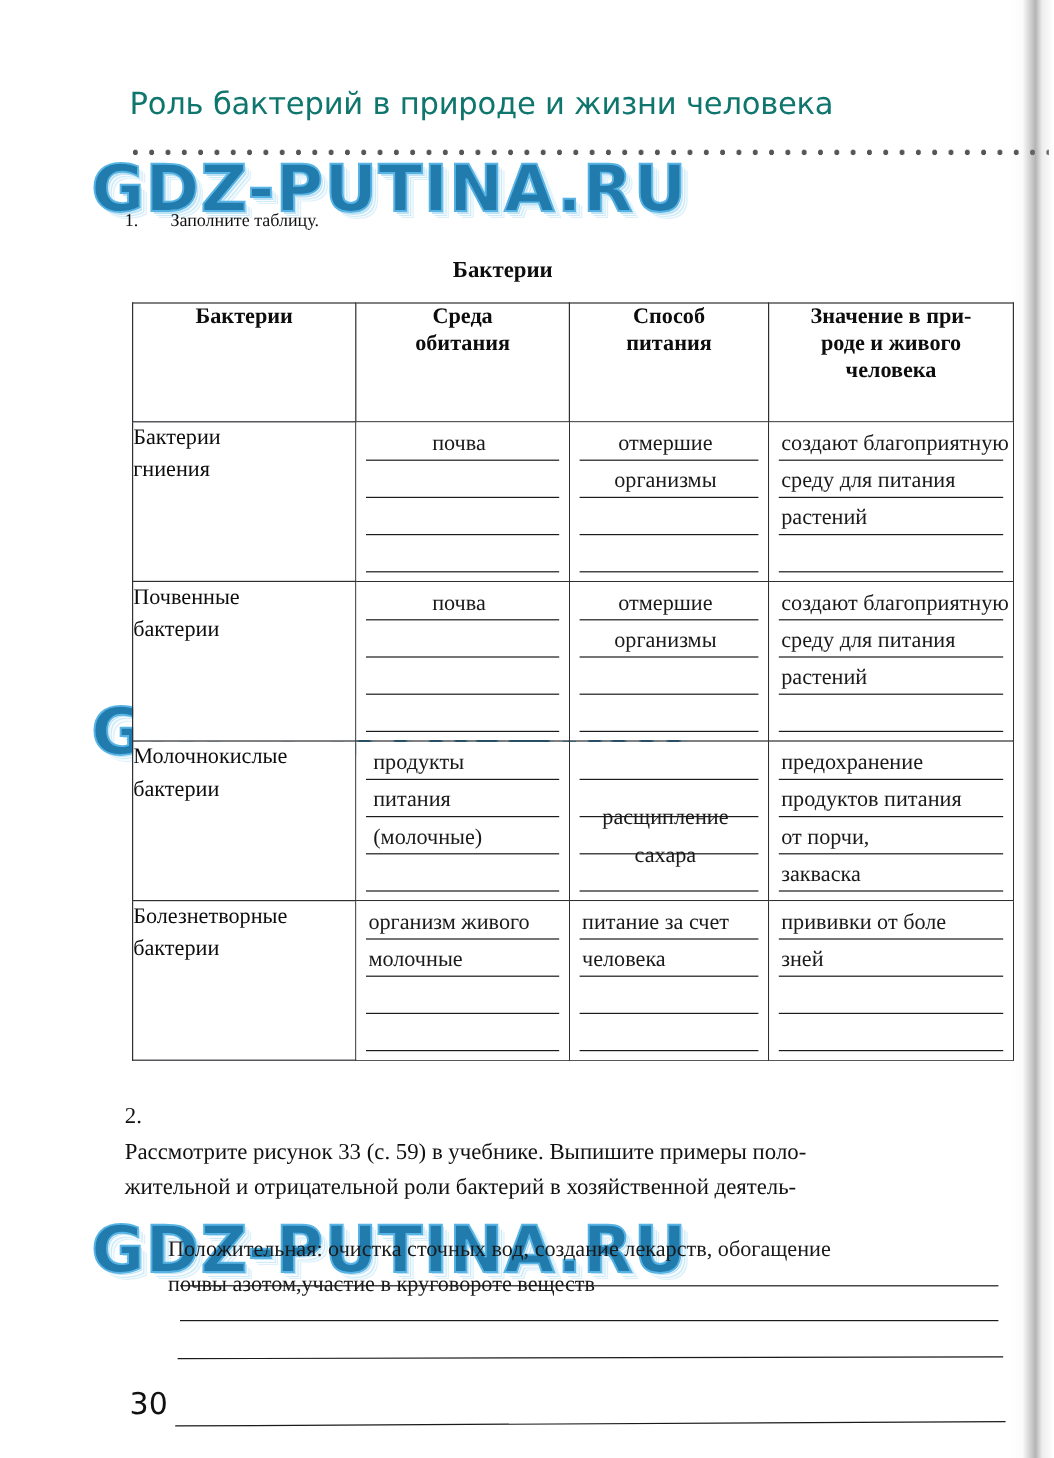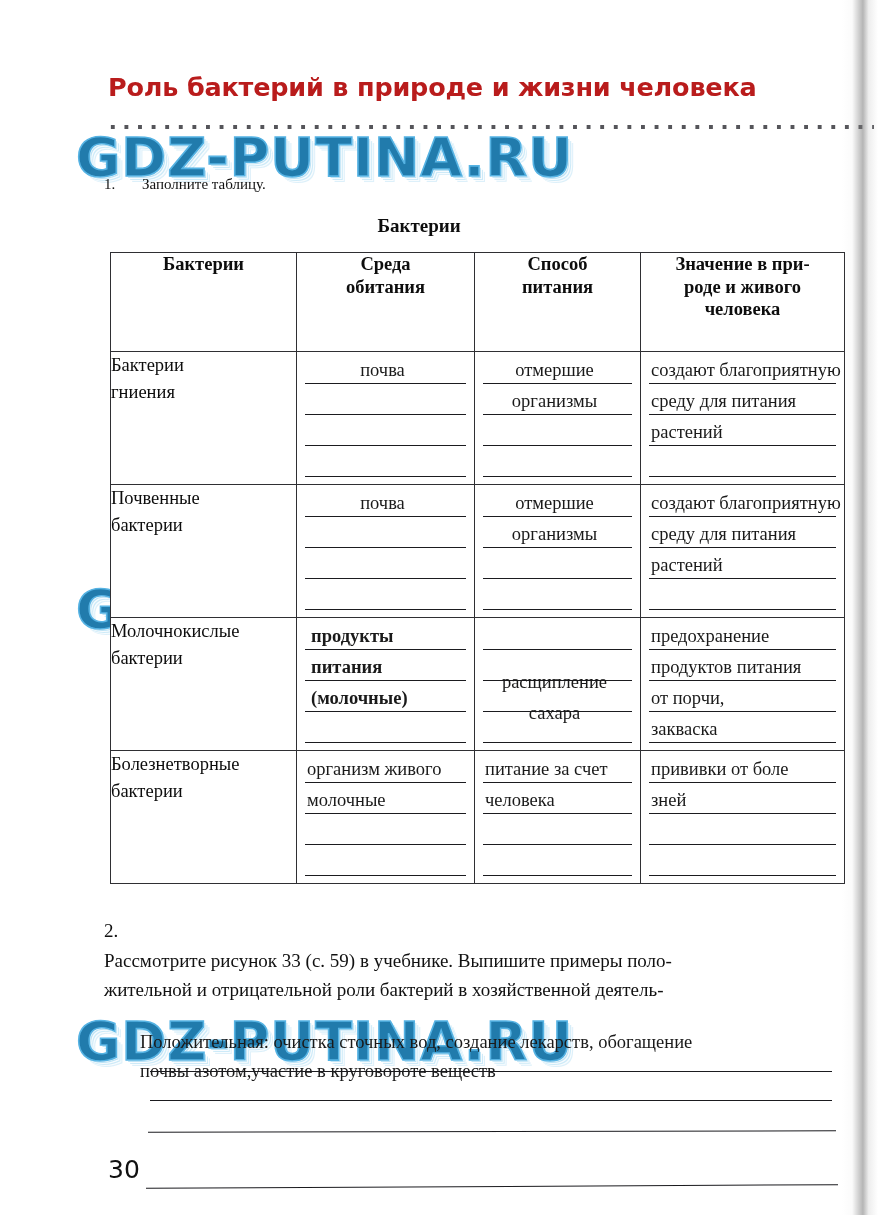--- a/index.html
+++ b/index.html
@@ -34,24 +34,24 @@
     z-index: 6;
   }
 
   
   .page-title {
     position: absolute;
     left: 108px;
     top: 72px;
     width: 740px;
     font-family: "DejaVu Sans", sans-serif;
-    font-weight: bold;
+    font-weight: normal;
     font-size: 25.5px;
     letter-spacing: -0.2px;
-    color: #b91c1c;
+    color: #0f766e;
     white-space: nowrap;
   }
 
   
   .dotted-rule {
     position: absolute;
     left: 106px;
     top: 124px;
     width: 768px;
     height: 6px;
@@ -355,21 +355,21 @@
         <tr>
           <td class="namecell" style="white-space: pre-line;">Молочнокислые
 бактерии</td>
           <td class="anscell">
             <div class="lines">
                 <i></i>
                 <i></i>
                 <i></i>
                 <i></i>
               </div>
-            <div class="answer indent" style="white-space: pre-line; font-weight: bold;">продукты
+            <div class="answer indent" style="white-space: pre-line;">продукты
  питания
 (молочные)</div>
           </td>
           <td class="anscell">
             <div class="lines">
                 <i></i>
                 <i></i>
                 <i></i>
                 <i></i>
               </div>

